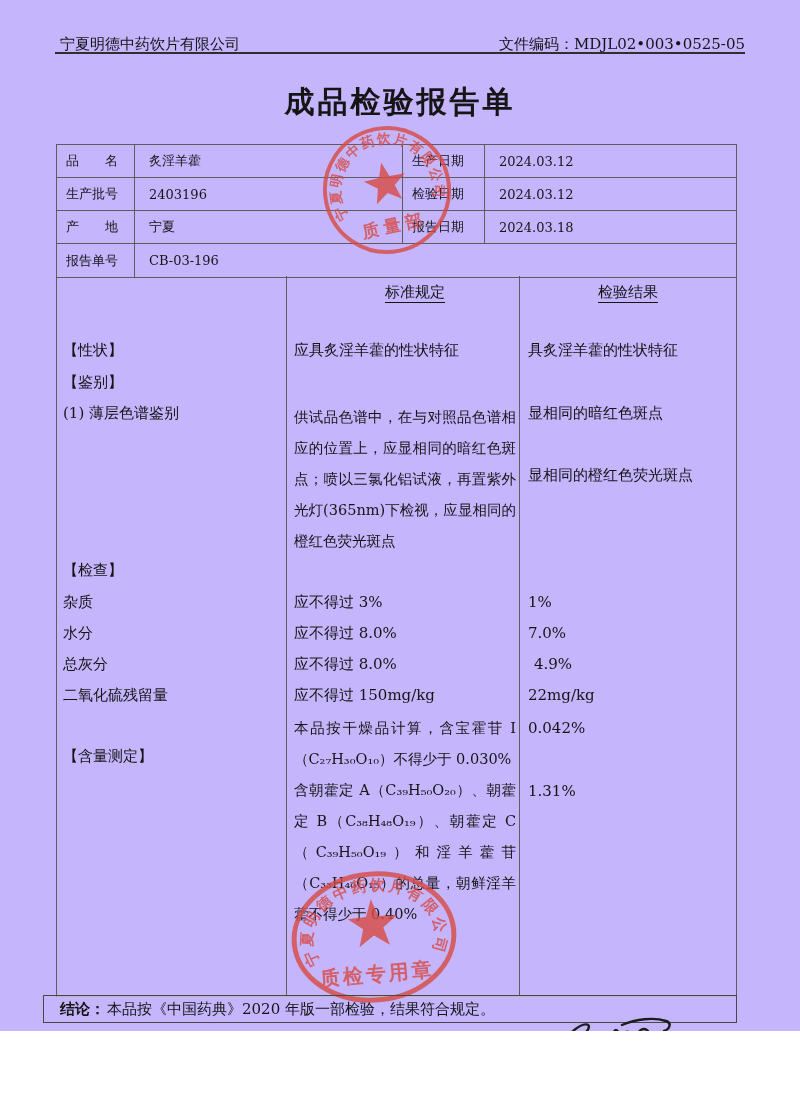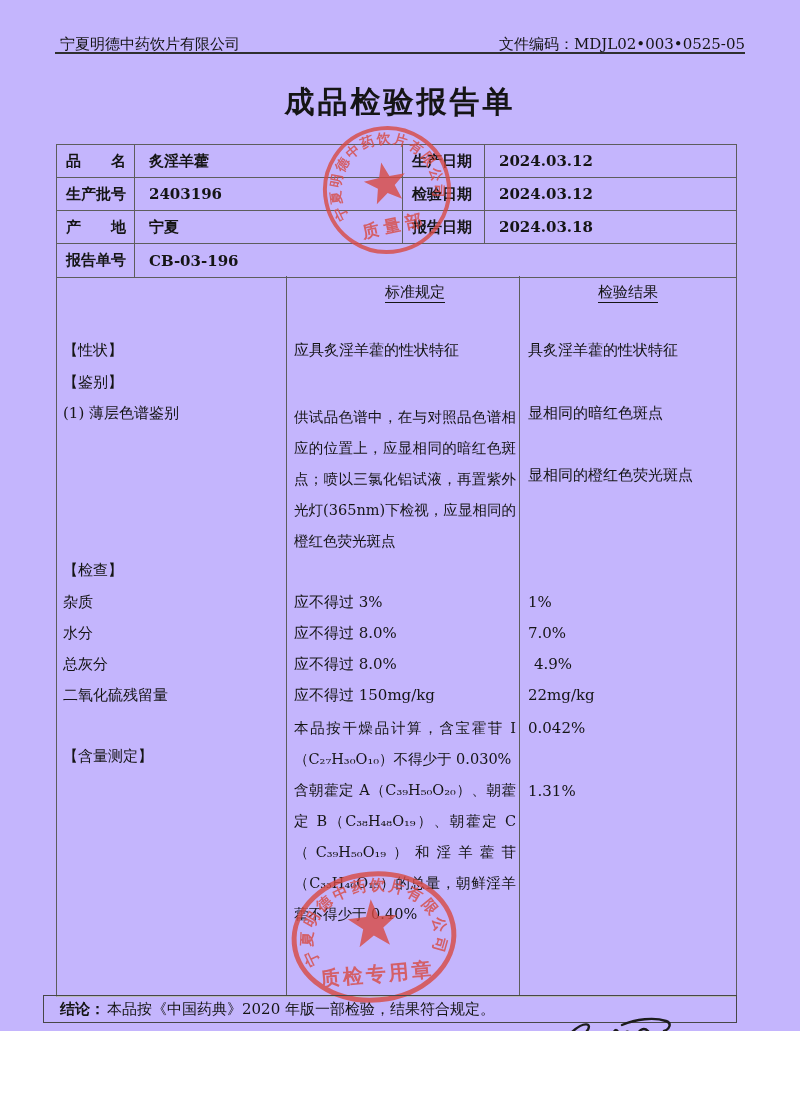--- a/index.html
+++ b/index.html
@@ -6,22 +6,22 @@
   .page{position:relative;width:800px;height:1031px;background:#c4b5fd;overflow:hidden;
         font-family:"DejaVu Serif","Liberation Serif",serif;color:#151515;}
   .abs{position:absolute;}
   .t{font-size:15px;line-height:22px;white-space:nowrap;}
   .para{font-size:14.5px;line-height:31px;text-align:justify;white-space:normal;}
   .hdr-line{height:2px;background:#2f2f2f;}
   .page-title{width:100%;text-align:center;font-size:30px;font-weight:bold;letter-spacing:3px;}
   
   .info-table{display:grid;grid-template-columns:78px 268px 82px 251px;grid-auto-rows:33px;
               border:1.5px solid #5d5d5d;width:679px;}
-  .cell{display:flex;align-items:center;font-size:15px;border-right:1px solid #5d5d5d;
-        border-bottom:1px solid #5d5d5d;padding-left:9px;box-sizing:border-box;white-space:nowrap;font-weight:bold;}
+  .cell{display:flex;align-items:center;font-size:13px;border-right:1px solid #5d5d5d;
+        border-bottom:1px solid #5d5d5d;padding-left:9px;box-sizing:border-box;white-space:nowrap;}
   .cell.value{padding-left:14px;}
   .cell.last-col{border-right:none;}
   .cell.last-row{border-bottom:none;}
   .cell.span3{grid-column:2 / 5;}
   
   .main-table{border-left:1.5px solid #5d5d5d;border-right:1.5px solid #5d5d5d;
               border-bottom:2px solid #b9b9b9;}
   .vline{position:absolute;top:0;bottom:0;width:1px;background:#5d5d5d;}
   .col-hdr{font-size:15px;text-align:center;text-decoration:underline;text-underline-offset:5px;}
   

